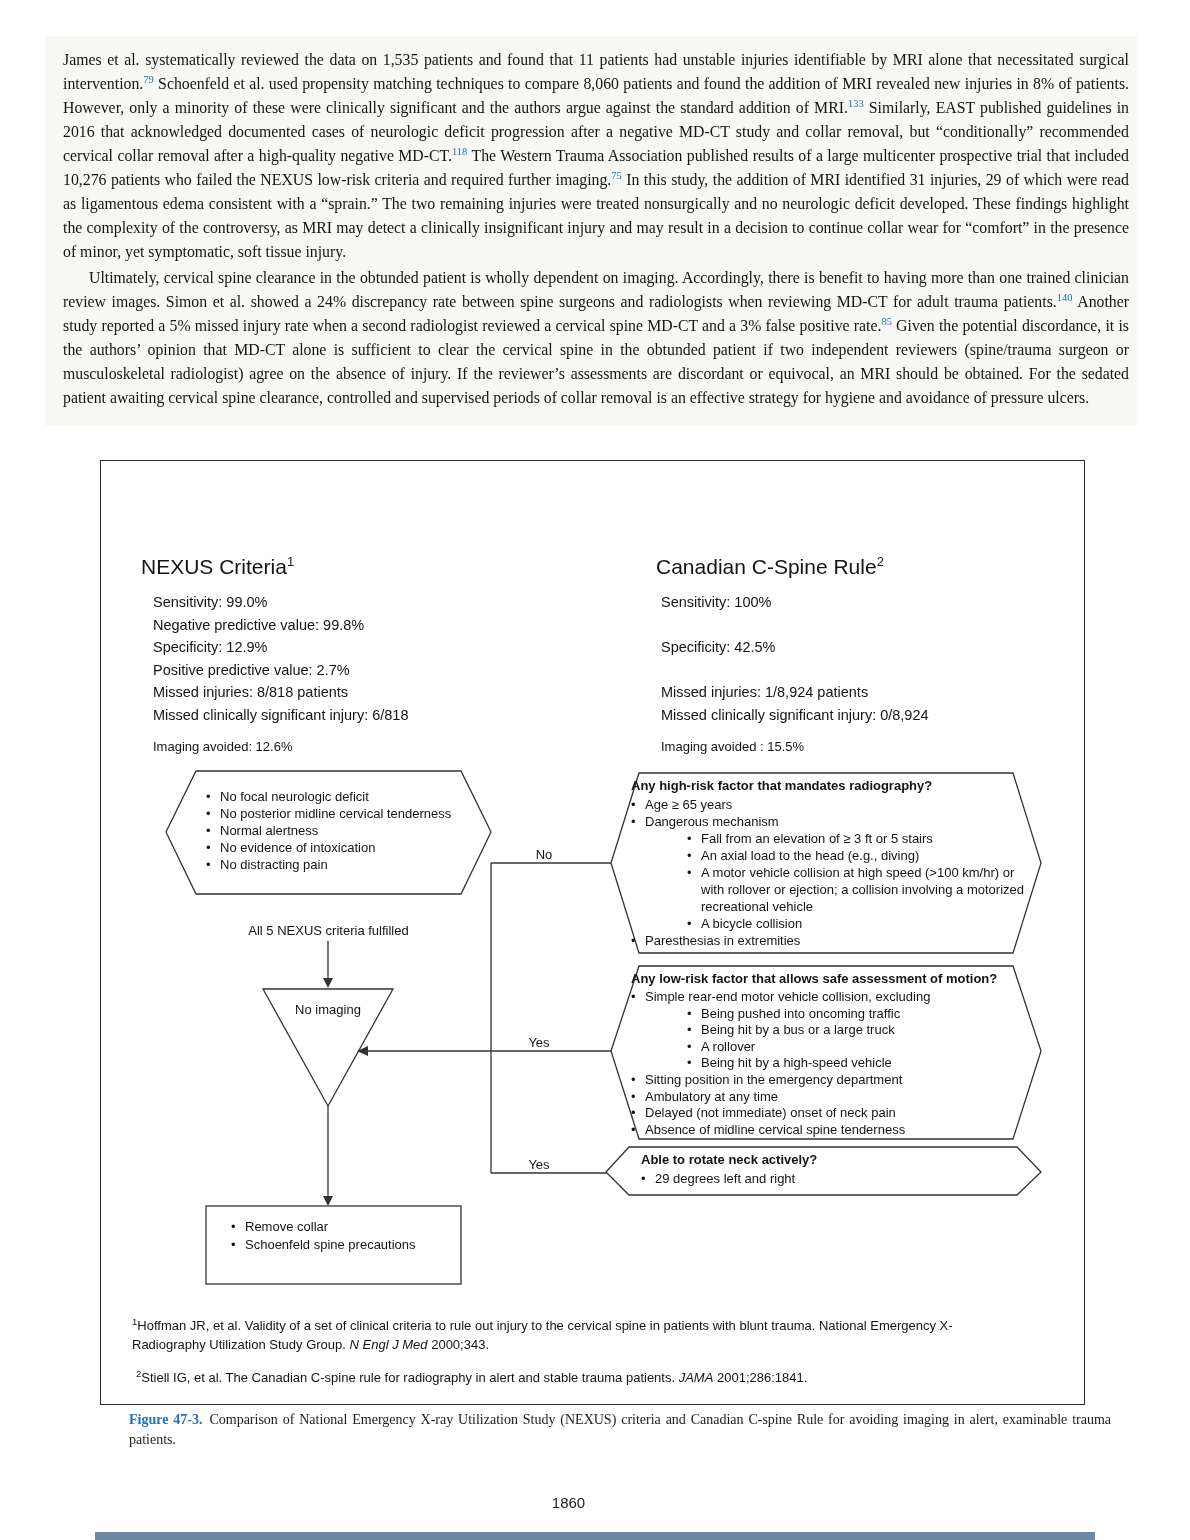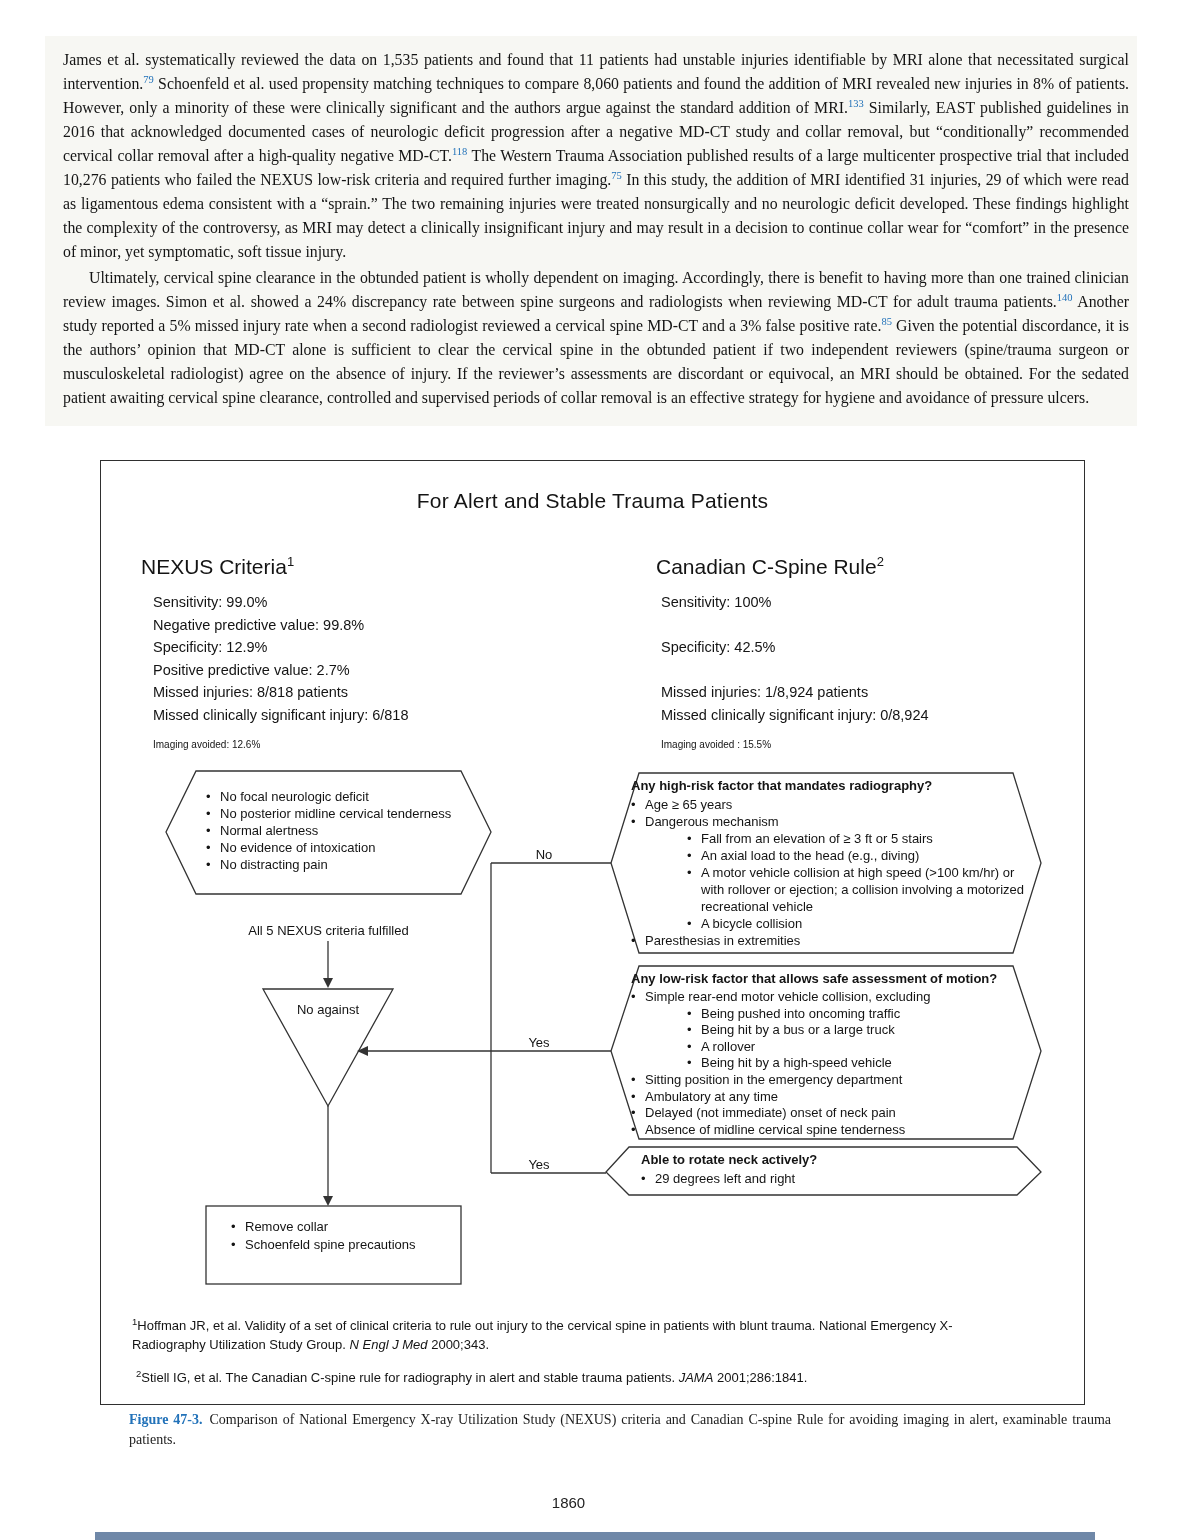--- a/index.html
+++ b/index.html
@@ -25,21 +25,21 @@
   .fig-title { left:0; top:28px; width:100%; text-align:center; font-size:21px; letter-spacing:.2px; }
   .col-head { top:93px; font-size:21px; text-align:left; }
   .col-head sup { font-size:13px; }
   .col-head.nexus { left:40px; width:380px; }
   .col-head.cspine { left:555px; width:410px; }
 
   .stats { font-size:14.5px; }
   .stat-line { height:22.5px; line-height:22.5px; white-space:nowrap; }
   .stats.left { left:52px; top:130px; }
   .stats.right { left:560px; top:130px; }
-  .imaging { font-size:10px; white-space:nowrap; }
+  .imaging { font-size:13px; white-space:nowrap; }
   .imaging.left { left:52px; top:278px; }
   .imaging.right { left:560px; top:278px; }
 
   .fc-text { font-size:13px; line-height:17px; }
   .bullet-row { display:flex; }
   .bullet-dot { flex:0 0 14px; width:14px; }
   .bullet-text { flex:1; }
   .bullet-row.lvl2 { padding-left:56px; }
 
   .hex-bullets { left:105px; top:327px; width:282px; }
@@ -103,21 +103,20 @@
       <polygon points="222,517 232,517 227,527" fill="#333333"></polygon>
       <line x1="227" y1="645" x2="227" y2="736" stroke="#333333" stroke-width="1.3"></line>
       <polygon points="222,735 232,735 227,745" fill="#333333"></polygon>
       <line x1="510" y1="402" x2="390" y2="402" stroke="#333333" stroke-width="1.3"></line>
       <line x1="390" y1="402" x2="390" y2="712" stroke="#333333" stroke-width="1.3"></line>
       <line x1="510" y1="590" x2="264" y2="590" stroke="#333333" stroke-width="1.3"></line>
       <polygon points="267,585 267,595 256,590" fill="#333333"></polygon>
       <line x1="505" y1="712" x2="390" y2="712" stroke="#333333" stroke-width="1.3"></line>
     </svg>
 
-    <div class="abs fig-layer fig-title">For Alert and Stable Trauma Patients</div>
 
     <div class="abs fig-layer col-head nexus"><span>NEXUS Criteria</span><sup>1</sup></div>
     <div class="abs fig-layer col-head cspine"><span>Canadian C-Spine Rule</span><sup>2</sup></div>
 
     <div class="abs fig-layer stats left">
         <div class="stat-line">Sensitivity: 99.0%</div>
         <div class="stat-line">Negative predictive value: 99.8%</div>
         <div class="stat-line">Specificity: 12.9%</div>
         <div class="stat-line">Positive predictive value: 2.7%</div>
         <div class="stat-line">Missed injuries: 8/818 patients</div>
@@ -151,21 +150,21 @@
         <div class="bullet-row lvl1">
           <span class="bullet-dot">•</span>
           <span class="bullet-text">No evidence of intoxication</span>
         </div>
         <div class="bullet-row lvl1">
           <span class="bullet-dot">•</span>
           <span class="bullet-text">No distracting pain</span>
         </div>
       </div>
     <div class="abs fig-layer fulfilled">All 5 NEXUS criteria fulfilled</div>
-    <div class="abs fig-layer no-imaging">No against</div>
+    <div class="abs fig-layer no-imaging">No imaging</div>
     <div class="abs fig-layer fc-text outcome-bullets">
         <div class="bullet-row lvl1">
           <span class="bullet-dot">•</span>
           <span class="bullet-text">Remove collar</span>
         </div>
         <div class="bullet-row lvl1">
           <span class="bullet-dot">•</span>
           <span class="bullet-text">Schoenfeld spine precautions</span>
         </div>
       </div>

